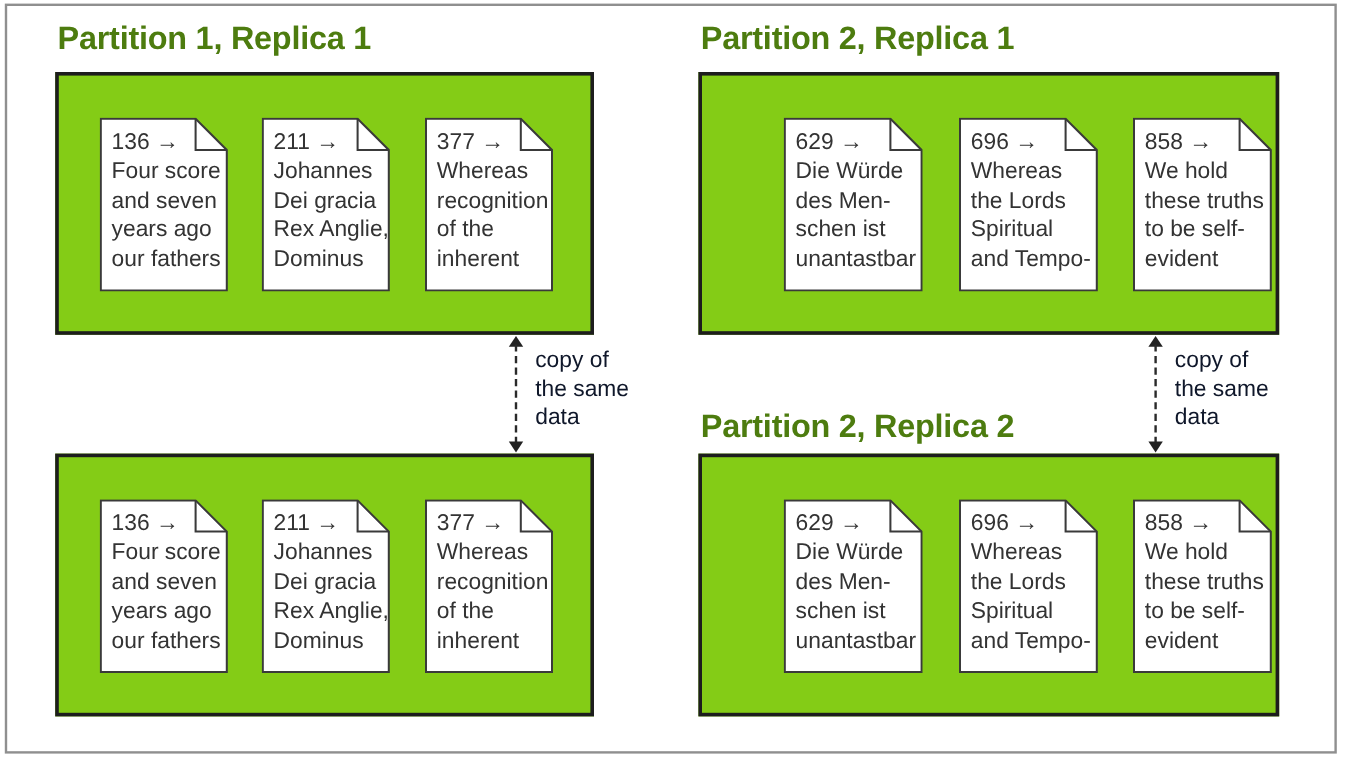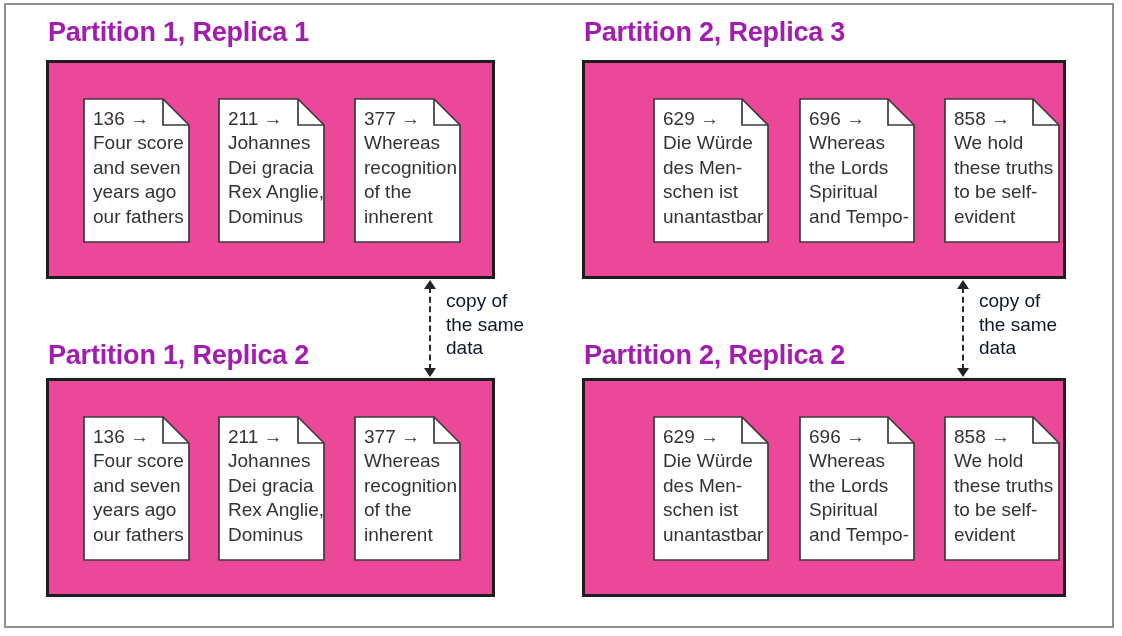--- a/index.html
+++ b/index.html
@@ -6,24 +6,24 @@
   #canvas {
     position:relative; width:1122px; height:636px; background:#ffffff;
     font-family:"Liberation Sans", sans-serif; color:#343434; overflow:hidden;
   }
   .frame {
     position:absolute; left:4px; top:3px; width:1106px; height:621px;
     border:2px solid #8f8f8f;
   }
   .box-title {
     position:absolute; font-size:27px; font-weight:600; letter-spacing:-0.2px;
-    color:#a21caf; white-space:nowrap; line-height:32px;
+    color:#4d7c0f; white-space:nowrap; line-height:32px;
   }
   .pbox {
-    position:absolute; border:3px solid #1d1d1d; background:#ec4899;
+    position:absolute; border:3px solid #1d1d1d; background:#84cc16;
     box-sizing:border-box;
   }
   .doc { position:absolute; top:35px; }
   .doc-left  { width:107px; height:145px; }
   .doc-right { width:116px; height:145px;margin-left:32px; }
   .doc svg { position:absolute; left:0; top:0; }
   .doc-text {
     position:absolute; left:10px; top:9px; right:0;
     font-size:19px; line-height:24.4px; color:#333333; white-space:nowrap;
   }
@@ -43,22 +43,21 @@
     white-space:nowrap;
   }
 </style>
 </head>
 <body>
 
 <div id="canvas">
   <div class="frame"></div>
 
   <div class="box-title" style="left:48px; top:16px;">Partition 1, Replica 1</div>
-  <div class="box-title" style="left:584px; top:16px;">Partition 2, Replica 3</div>
-  <div class="box-title" style="left:48px; top:339px;">Partition 1, Replica 2</div>
+  <div class="box-title" style="left:584px; top:16px;">Partition 2, Replica 1</div>
   <div class="box-title" style="left:584px; top:339px;">Partition 2, Replica 2</div>
 
   <div class="pbox" style="left:46px; top:60px; width:449px; height:219px;">
     <div class="doc doc-left" style="left:34px;">
       <svg width="107" height="145" viewBox="0 0 107 145">
         <path d="M1,1 H80 L106,27 V144 H1 Z" fill="#ffffff" stroke="#3a3a3a" stroke-width="1.7"></path>
         <path d="M80,1 V27 H106" fill="none" stroke="#3a3a3a" stroke-width="1.7"></path>
       </svg>
       <div class="doc-text">
         <div>136 →</div>

